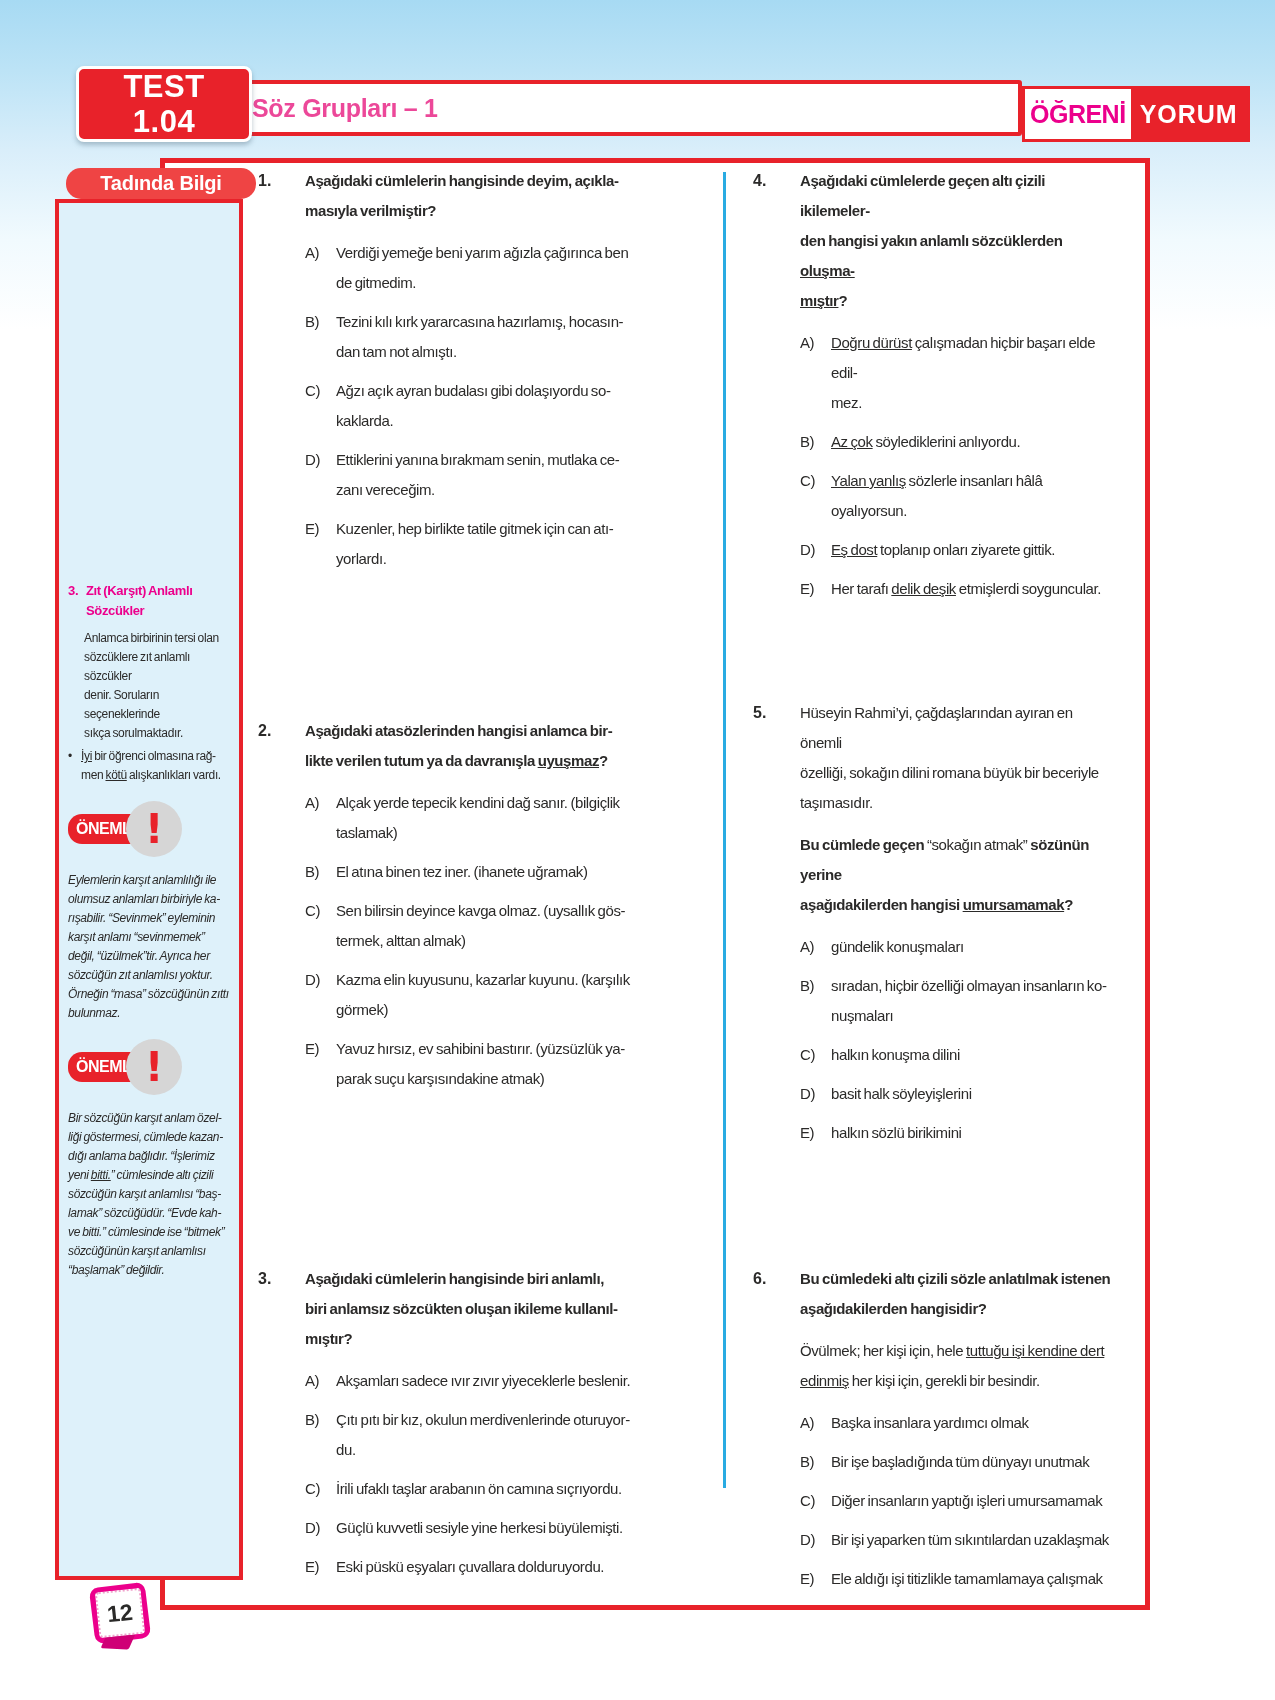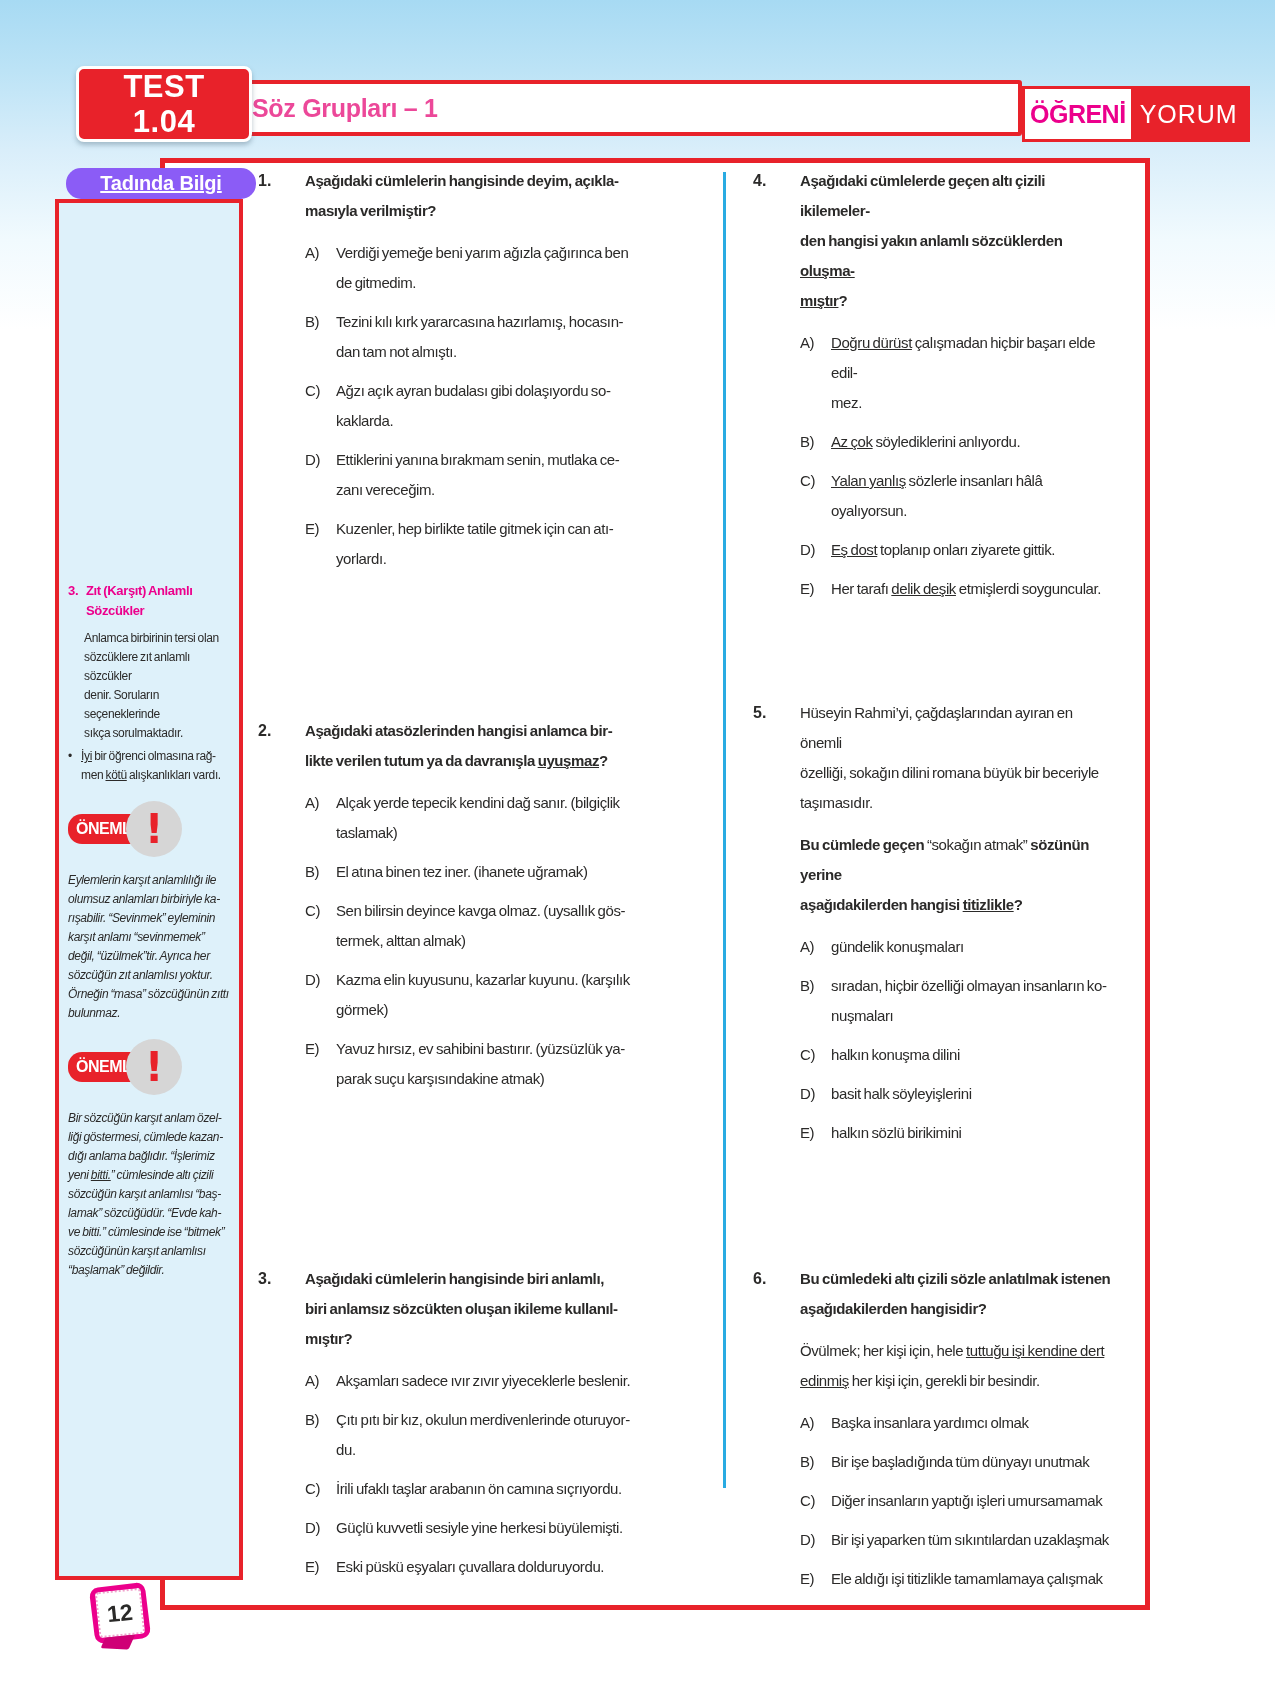--- a/index.html
+++ b/index.html
@@ -26,21 +26,21 @@
   .title-bar{
     position:absolute;left:232px;top:80px;width:790px;height:56px;
     background:#ffffff;border:4px solid #e8222a;border-radius:3px;
     display:flex;align-items:center;box-sizing:border-box;z-index:4;
   }
   .title-text{color:#ec4899;font-size:25px;font-weight:bold;padding-left:16px;letter-spacing:-.3px;}
   .brand{position:absolute;left:1022px;top:86px;height:56px;display:flex;z-index:5;
     border:3px solid #e8222a;background:#fff;box-sizing:border-box;}
   .brand-left{background:#ffffff;color:#ec008c;font-weight:bold;font-size:25px;
     display:flex;align-items:center;padding:0 5px;letter-spacing:-.5px;}
-  .brand-right{background:#e8222a;color:#ffffff;font-weight:normal;font-size:25px;
+  .brand-right{background:#e8222a;color:#ffffff;font-weight:bold;font-size:25px;
     display:flex;align-items:center;padding:0 9px;letter-spacing:1px;}
 
   
   .main-box{
     position:absolute;left:160px;top:158px;width:990px;height:1452px;
     background:#ffffff;border:5px solid #e8222a;box-sizing:border-box;z-index:1;
   }
   .divider{position:absolute;left:723px;top:172px;width:3px;height:1316px;background:#29abe2;z-index:2;}
 
   
@@ -55,22 +55,22 @@
   .q-body{flex:1;font-size:15px;line-height:30px;letter-spacing:-.4px;word-spacing:-1px;}
   .q-para{margin:0 0 12px 0;}
   .q-para.bold{font-weight:bold;}
   .opt{display:flex;margin-top:9px;}
   .opt-letter{flex:0 0 31px;}
   .opt-text{flex:1;}
 
   
   .side-badge{
     position:absolute;left:66px;top:168px;width:190px;height:31px;border-radius:15px;
-    background:#8b5cf6;color:#fff;display:flex;align-items:center;justify-content:center;
-    font-weight:bold;font-size:20px;z-index:6;letter-spacing:-.2px;text-decoration:underline;
+    background:#ef4444;color:#fff;display:flex;align-items:center;justify-content:center;
+    font-weight:bold;font-size:20px;z-index:6;letter-spacing:-.2px;
   }
   .sidebar{
     position:absolute;left:55px;top:199px;width:188px;height:1381px;
     background:#def1fa;border:4px solid #e8222a;box-sizing:border-box;
     padding:378px 7px 0 9px;z-index:3;
     font-size:12px;line-height:19px;letter-spacing:-.35px;word-spacing:-.8px;
   }
   .side-heading{display:flex;color:#ec008c;font-weight:bold;font-size:13px;line-height:20px;margin-bottom:8px;}
   .side-heading-num{flex:0 0 18px;}
   .side-para{margin:0 0 4px 16px;}
@@ -266,21 +266,21 @@
 </section>
 
 <section class="question pos-q5">
   <span class="q-num">5.</span>
   <div class="q-body">
     <div class="q-paras">
         <div class="q-para pre"><span>Hüseyin Rahmi’yi, çağdaşlarından ayıran en önemli
 özelliği, sokağın dilini romana büyük bir beceriyle
 taşımasıdır.</span></div>
         <div class="q-para pre"><span class="seg-b">Bu cümlede geçen </span><span>“sokağın atmak” </span><span class="seg-b">sözünün yerine
-aşağıdakilerden hangisi </span><span class="seg-bu">titizlikle</span><span class="seg-b">?</span></div>
+aşağıdakilerden hangisi </span><span class="seg-bu">umursamamak</span><span class="seg-b">?</span></div>
       </div>
     <div class="options">
         <div class="opt">
           <span class="opt-letter">A)</span>
           <span class="opt-text pre"><span>gündelik konuşmaları</span></span>
         </div>
         <div class="opt">
           <span class="opt-letter">B)</span>
           <span class="opt-text pre"><span>sıradan, hiçbir özelliği olmayan insanların ko-
 nuşmaları</span></span>

